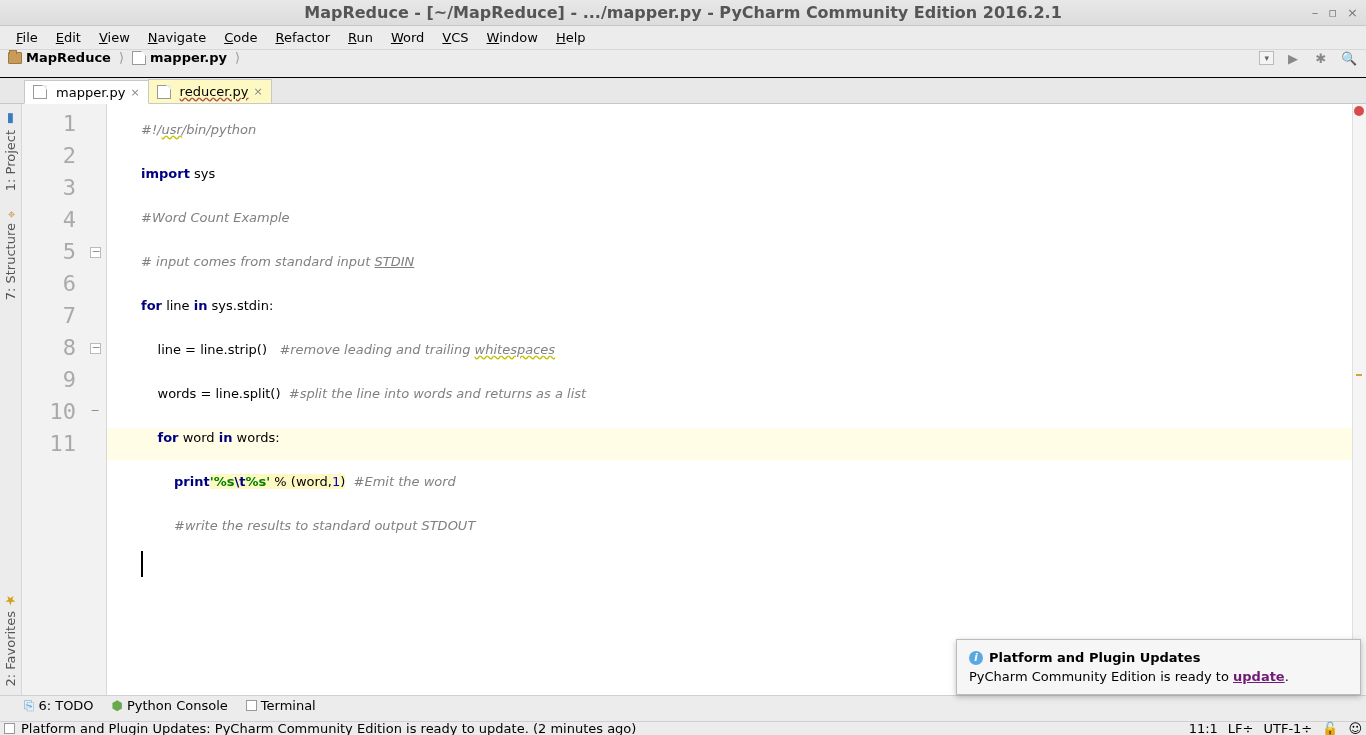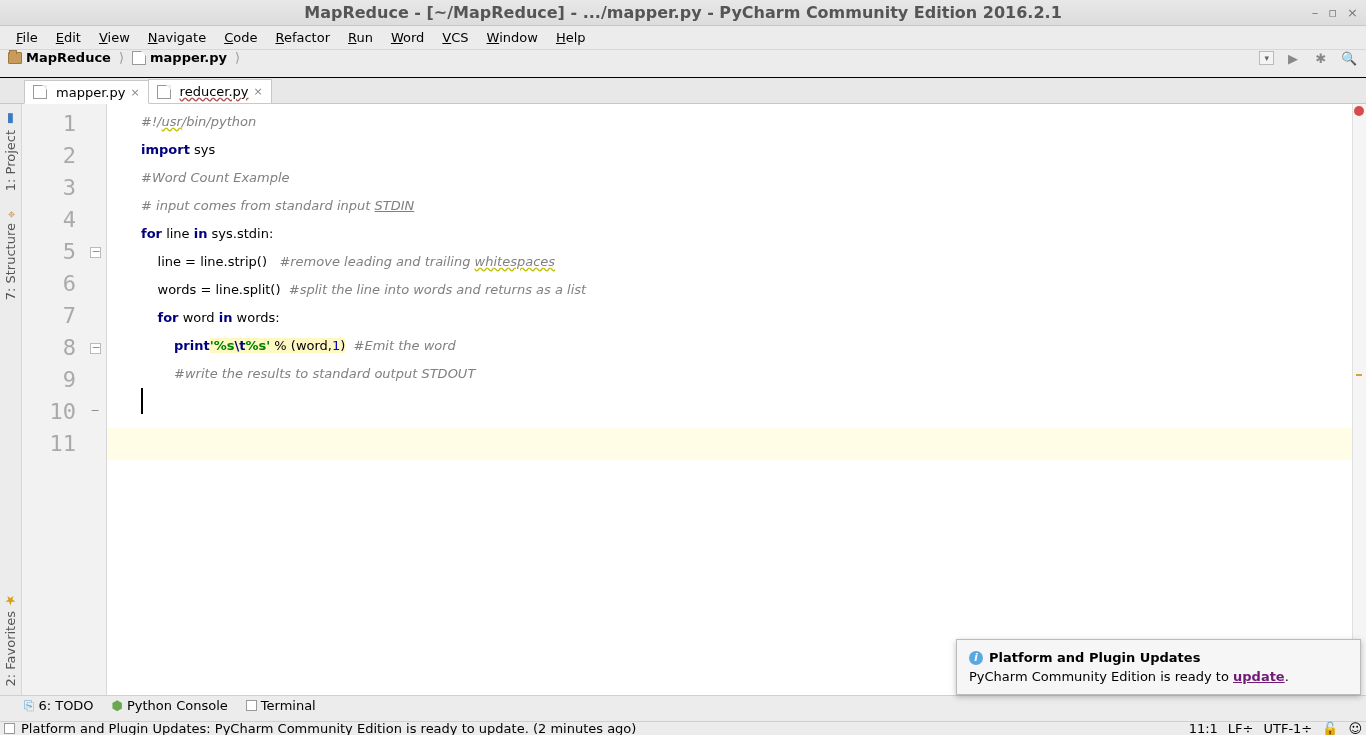--- a/index.html
+++ b/index.html
@@ -13,35 +13,35 @@
 .navbar { height: 28px; background: #ececec; display: flex; align-items: flex-start; padding: 0 8px; border-bottom: 1px solid #000000; gap: 4px;}
 .folder-icon { width:14px; height:12px; background:#c89b5a; border:1px solid #a07840; border-radius:1px; display:inline-block; margin-right:4px; position:relative; }
 .folder-icon::before{content:"";position:absolute;top:-3px;left:0;width:6px;height:3px;background:#c89b5a;border:1px solid #a07840;border-bottom:none;}
 .pyfile-icon { width:14px; height:14px; background:#fff; border:1px solid #999; display:inline-block; margin-right:4px; position:relative;}
 .pyfile-icon::after{content:"";position:absolute;right:-1px;top:-1px;border-style:solid;border-width:0 5px 5px 0;border-color:transparent #ececec transparent transparent;}
 .bc-item{display:flex;align-items:center;font-weight:bold;}
 .bc-sep{color:#999;margin:0 4px;}
 .nav-right{margin-left:auto;display:flex;align-items:center;gap:10px;color:#888;}
 .nav-btn{width:18px;height:16px;display:flex;align-items:center;justify-content:center;}
 .tabsbar{height:26px;background:#e8e8e8;display:flex;align-items:flex-end;padding-left:24px;border-bottom:1px solid #c8c8c8;}
-.tab{height:24px;padding:0 8px;display:flex;align-items:center;gap:5px;border:1px solid #c8c8c8;border-bottom:none;background:#ffffff;margin-right:-1px;font-size:12px;}
+.tab{height:24px;padding:0 8px;display:flex;align-items:center;gap:5px;border:1px solid #c8c8c8;border-bottom:none;background:#fef9c3;margin-right:-1px;font-size:12px;}
 .tab.active{background:#fff;border-bottom:1px solid #fff;margin-bottom:-1px;}
 .tab .close{color:#888;font-size:11px;}
 .leftgutter{position:absolute;left:0;top:104px;bottom:40px;width:22px;background:#ececec;border-right:1px solid #d8d8d8;display:flex;flex-direction:column;align-items:center;}
 .vlabel{writing-mode:vertical-rl;transform:rotate(180deg);font-size:11px;color:#555;margin:8px 0;cursor:pointer;display:flex;align-items:center;gap:3px;}
 .star-ico{color:#d4a017;}
 .editor{position:absolute;left:22px;right:0;top:104px;bottom:40px;background:#fff;overflow:hidden;}
 .gutter{position:absolute;left:0;top:0;bottom:0;width:85px;background:#f2f2f2;border-right:1px solid #d8d8d8;}
 .linenums{position:absolute;left:0;top:0;width:62px;text-align:right;padding-top:4px;}
 .linenums div{height:32px;line-height:32px;font-family:"DejaVu Sans Mono",monospace;font-size:22px;color:#aaa;padding-right:8px;}
 .foldmarks{position:absolute;left:62px;top:0;width:22px;padding-top:4px;}
 .foldmarks div{height:32px;display:flex;align-items:center;justify-content:center;}
 .foldbox{width:11px;height:11px;border:1px solid #bbb;background:#fff;position:relative;}
 .foldbox::before{content:"−";position:absolute;top:-3px;left:1px;font-size:11px;color:#888;}
-.code{position:absolute;left:85px;right:14px;top:0;padding-top:4px;padding-left:34px;font-family:"DejaVu Sans Mono",monospace;font-size:24px;line-height:28px;}
+.code{position:absolute;left:85px;right:14px;top:0;padding-top:4px;padding-left:34px;font-family:"DejaVu Sans Mono",monospace;font-size:24px;line-height:44px;}
 .hl{position:absolute;left:0;right:0;height:32px;background:#fffde6;}
 .code pre{position:relative;white-space:pre;margin:0;}
 .kw{color:#000080;font-weight:bold;}
 .cm{color:#808080;font-style:italic;}
 .st{color:#008000;font-weight:bold;}
 .st-hl{background:#fef9c3;}
 .err{text-decoration:underline wavy #c0c000;}
 .rightstrip{position:absolute;right:0;top:0;bottom:0;width:14px;background:#f5f5f5;border-left:1px solid #e0e0e0;}
 .err-ind{position:absolute;right:2px;top:2px;width:10px;height:10px;border-radius:50%;background:#d64b4b;}
 .warn-mark{position:absolute;right:4px;width:6px;height:2px;background:#d6a23a;}

